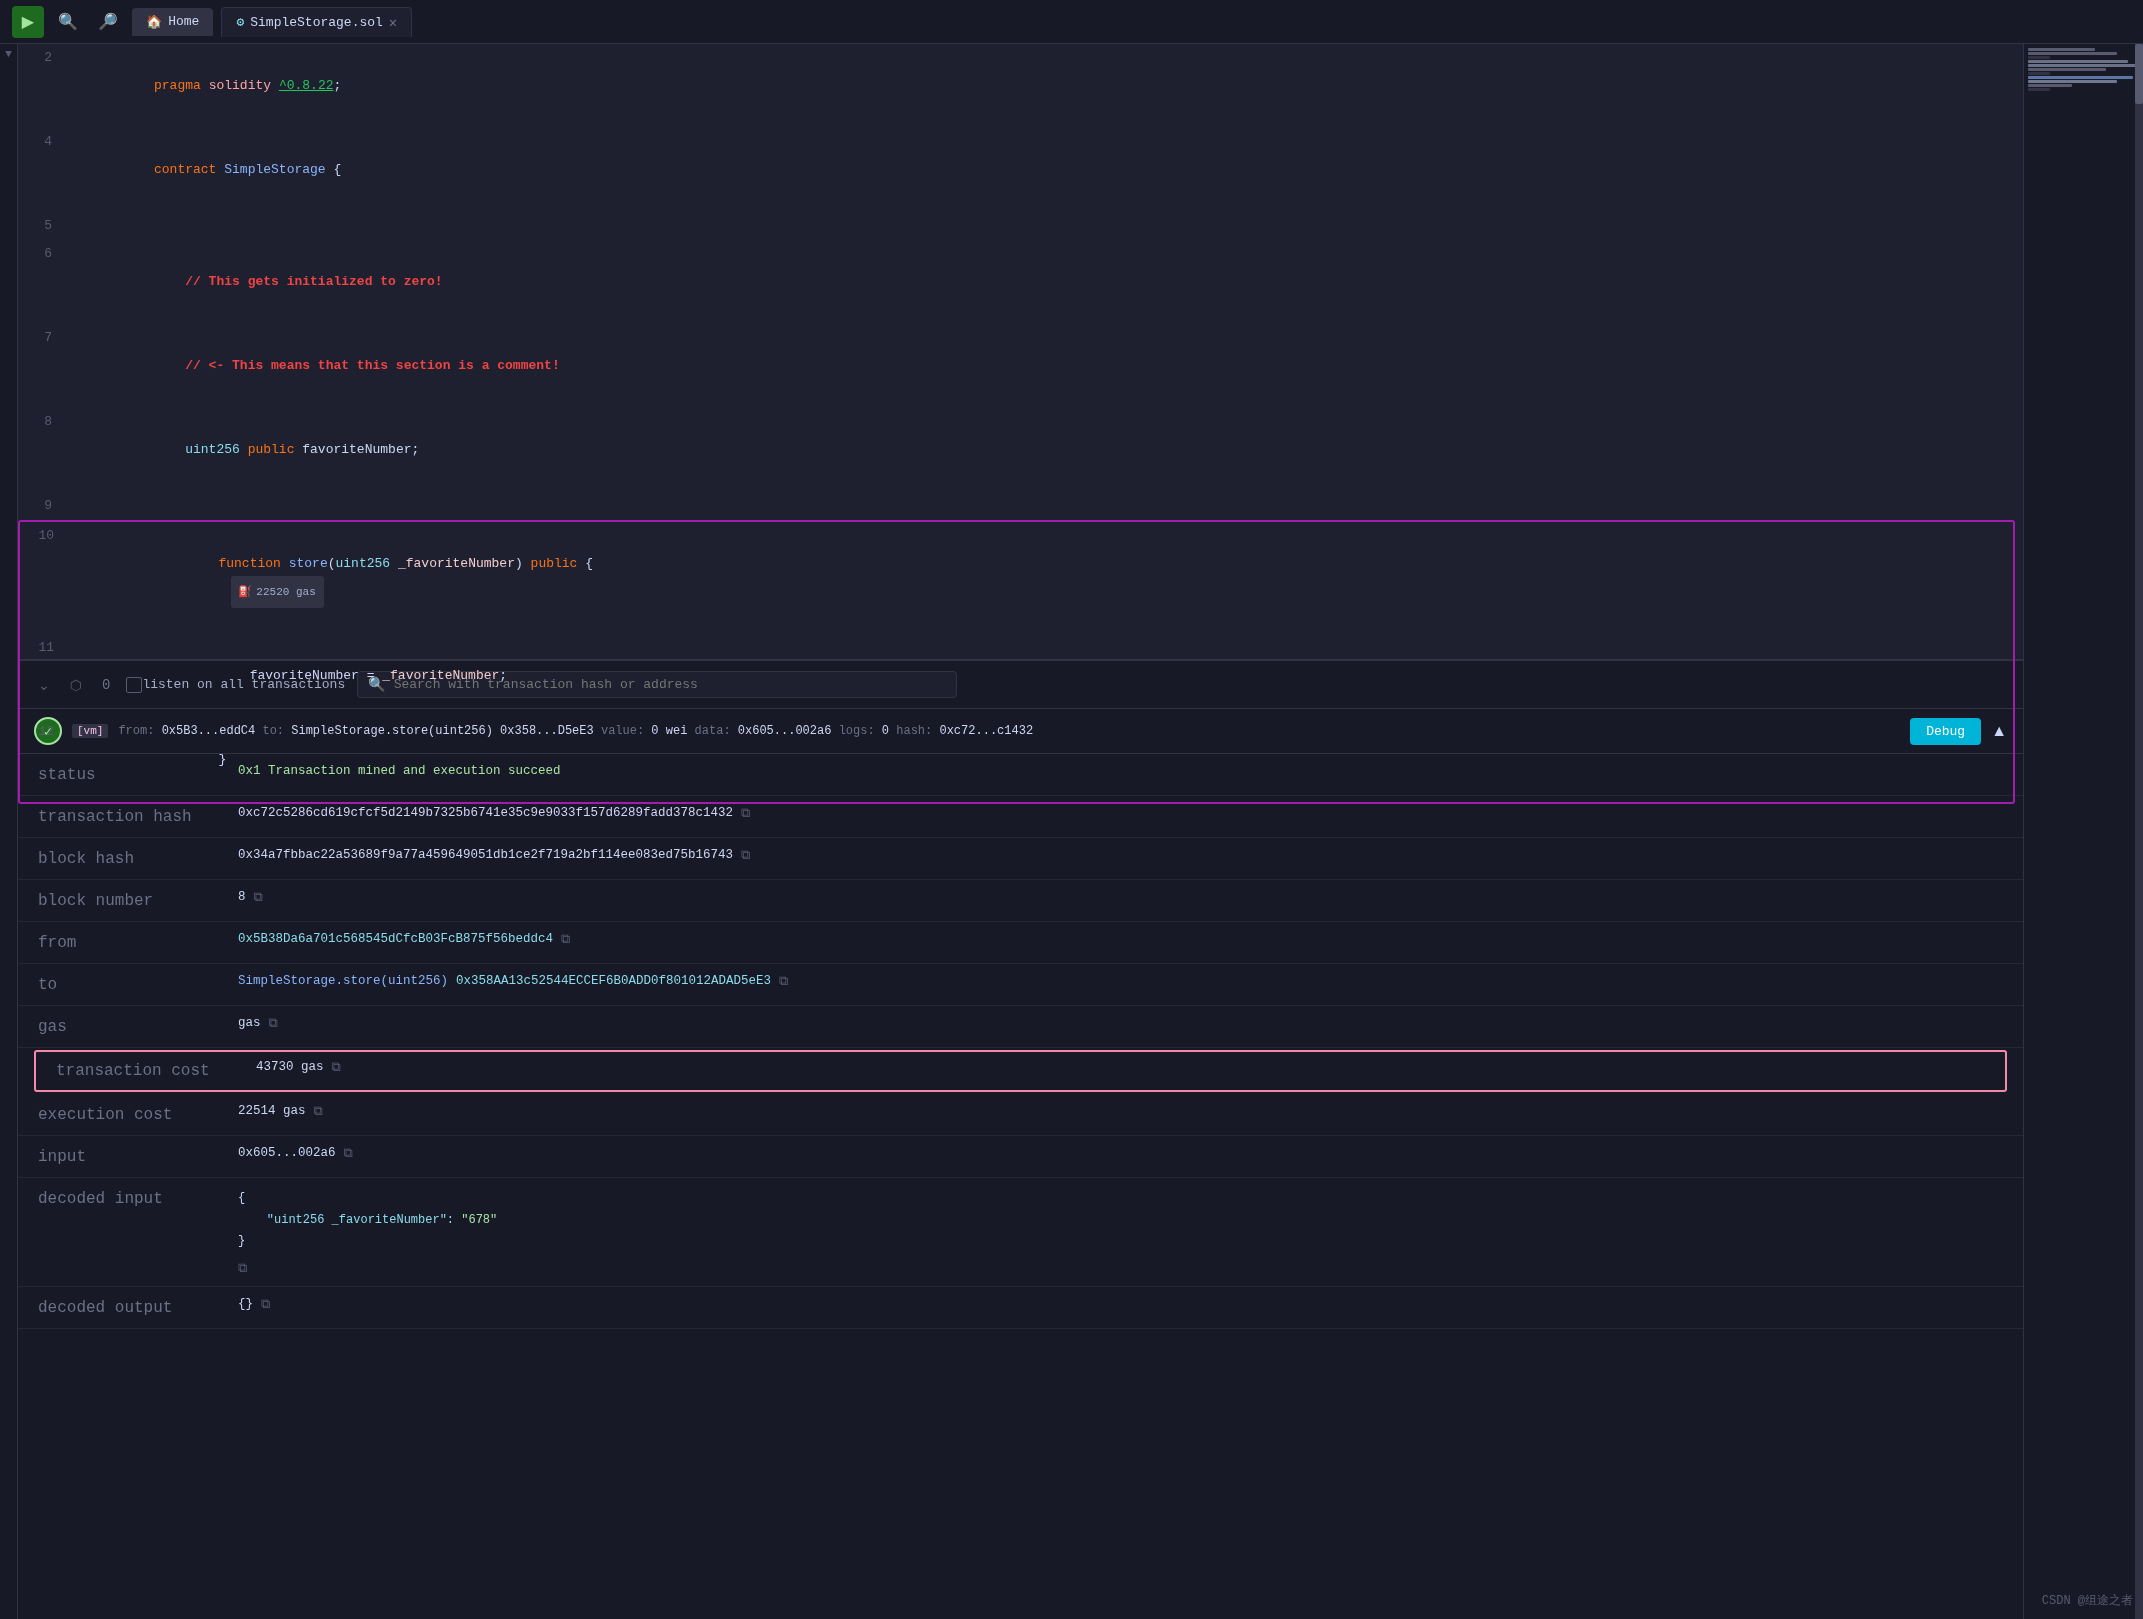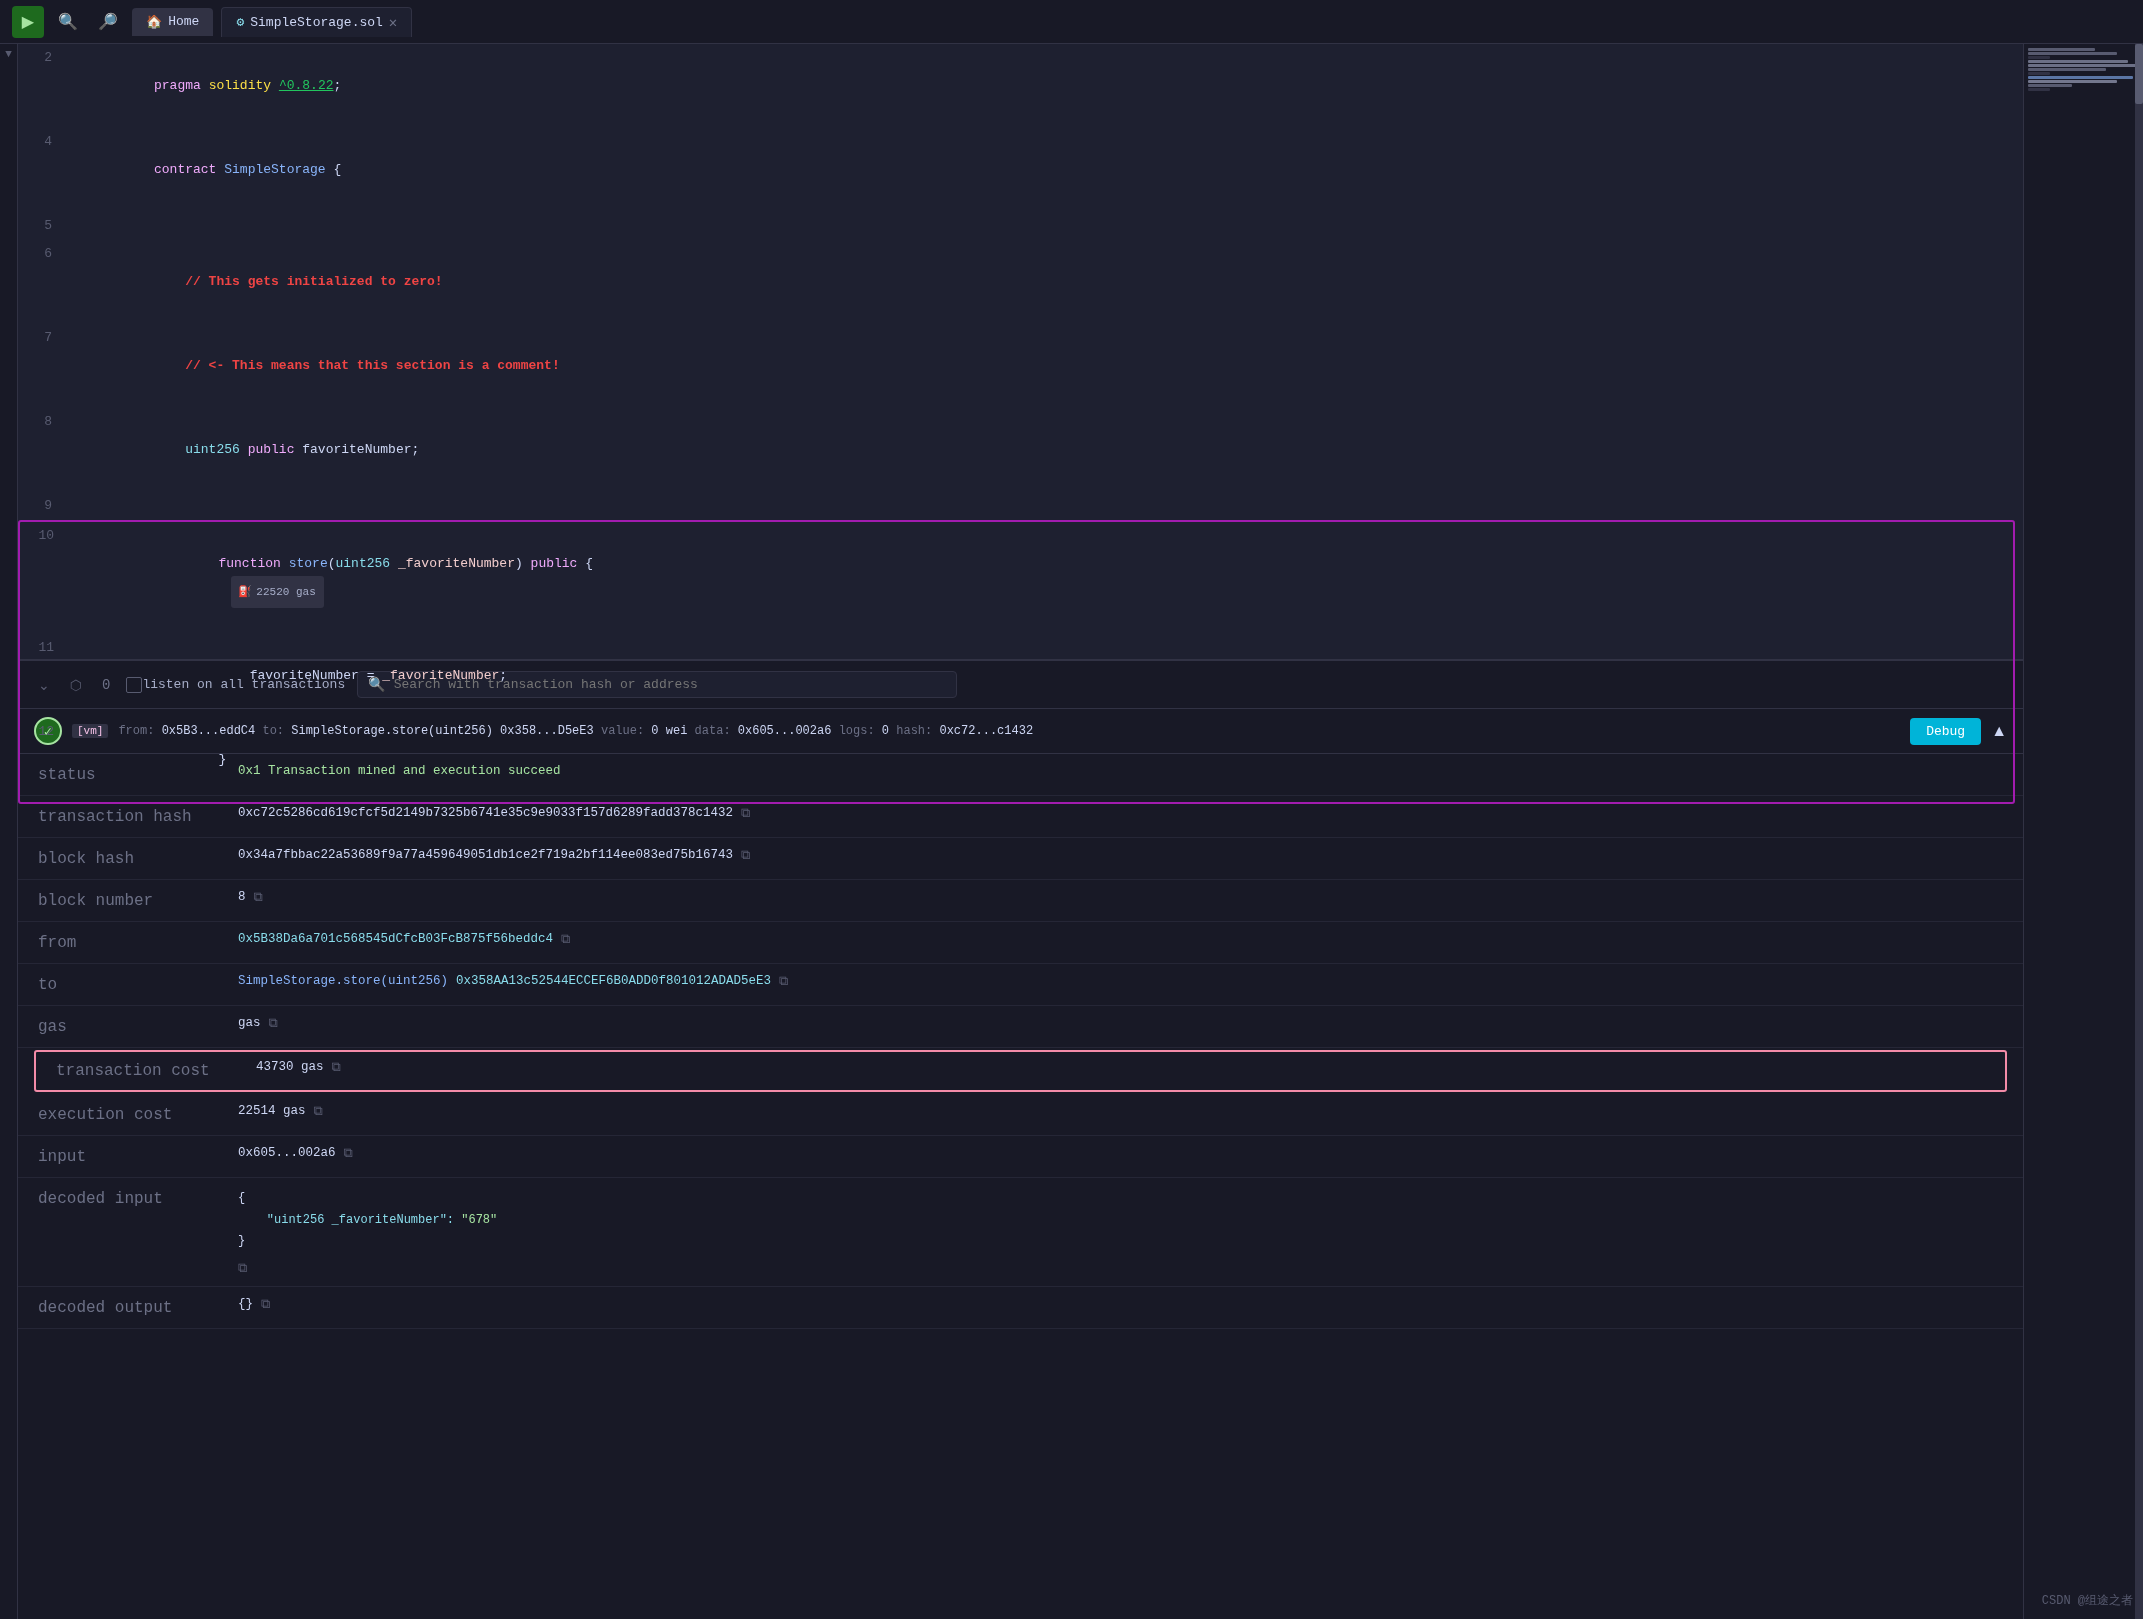--- a/index.html
+++ b/index.html
@@ -121,22 +121,22 @@
       user-select: none;
       flex-shrink: 0;
     }
     .line-content {
       flex: 1;
       padding-left: 8px;
       white-space: pre;
     }
 
     
-    .kw { color: #f0abfc; }
-    .kw2 { color: #fde047; text-align: right; }
+    .kw { color: #f97316; }
+    .kw2 { color: #fca5a5; text-align: right; }
     .fn { color: #89b4fa; }
     .num { color: #22c55e; text-decoration: underline; }
     .cmt { color: #ef4444; font-weight: bold; }
     .type { color: #89dceb; }
     .punct { color: #cdd6f4; }
     .gas-badge {
       background: #313244;
       color: #a6adc8;
       padding: 10px 8px;
       border-radius: 3px;

